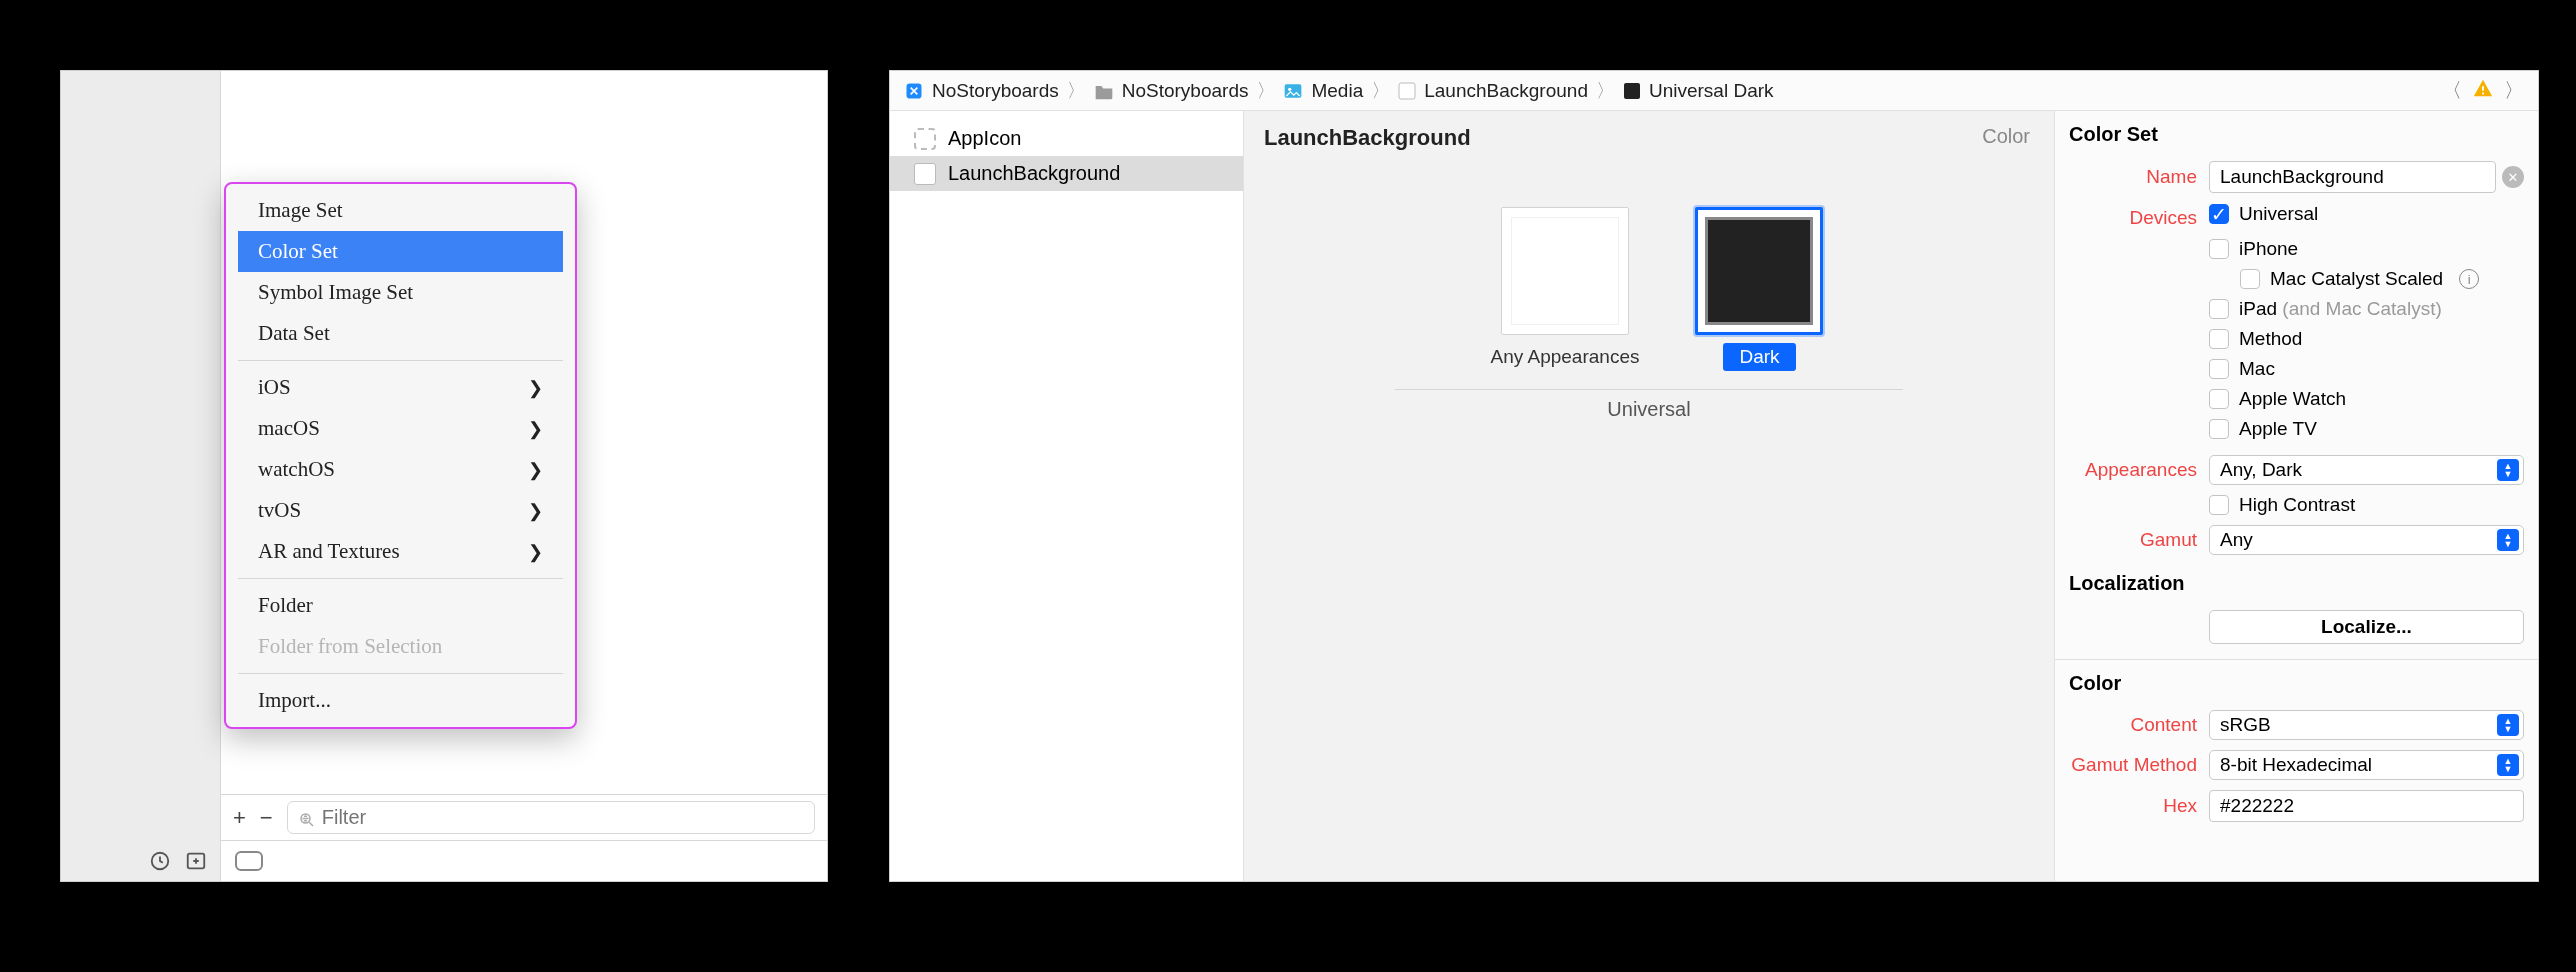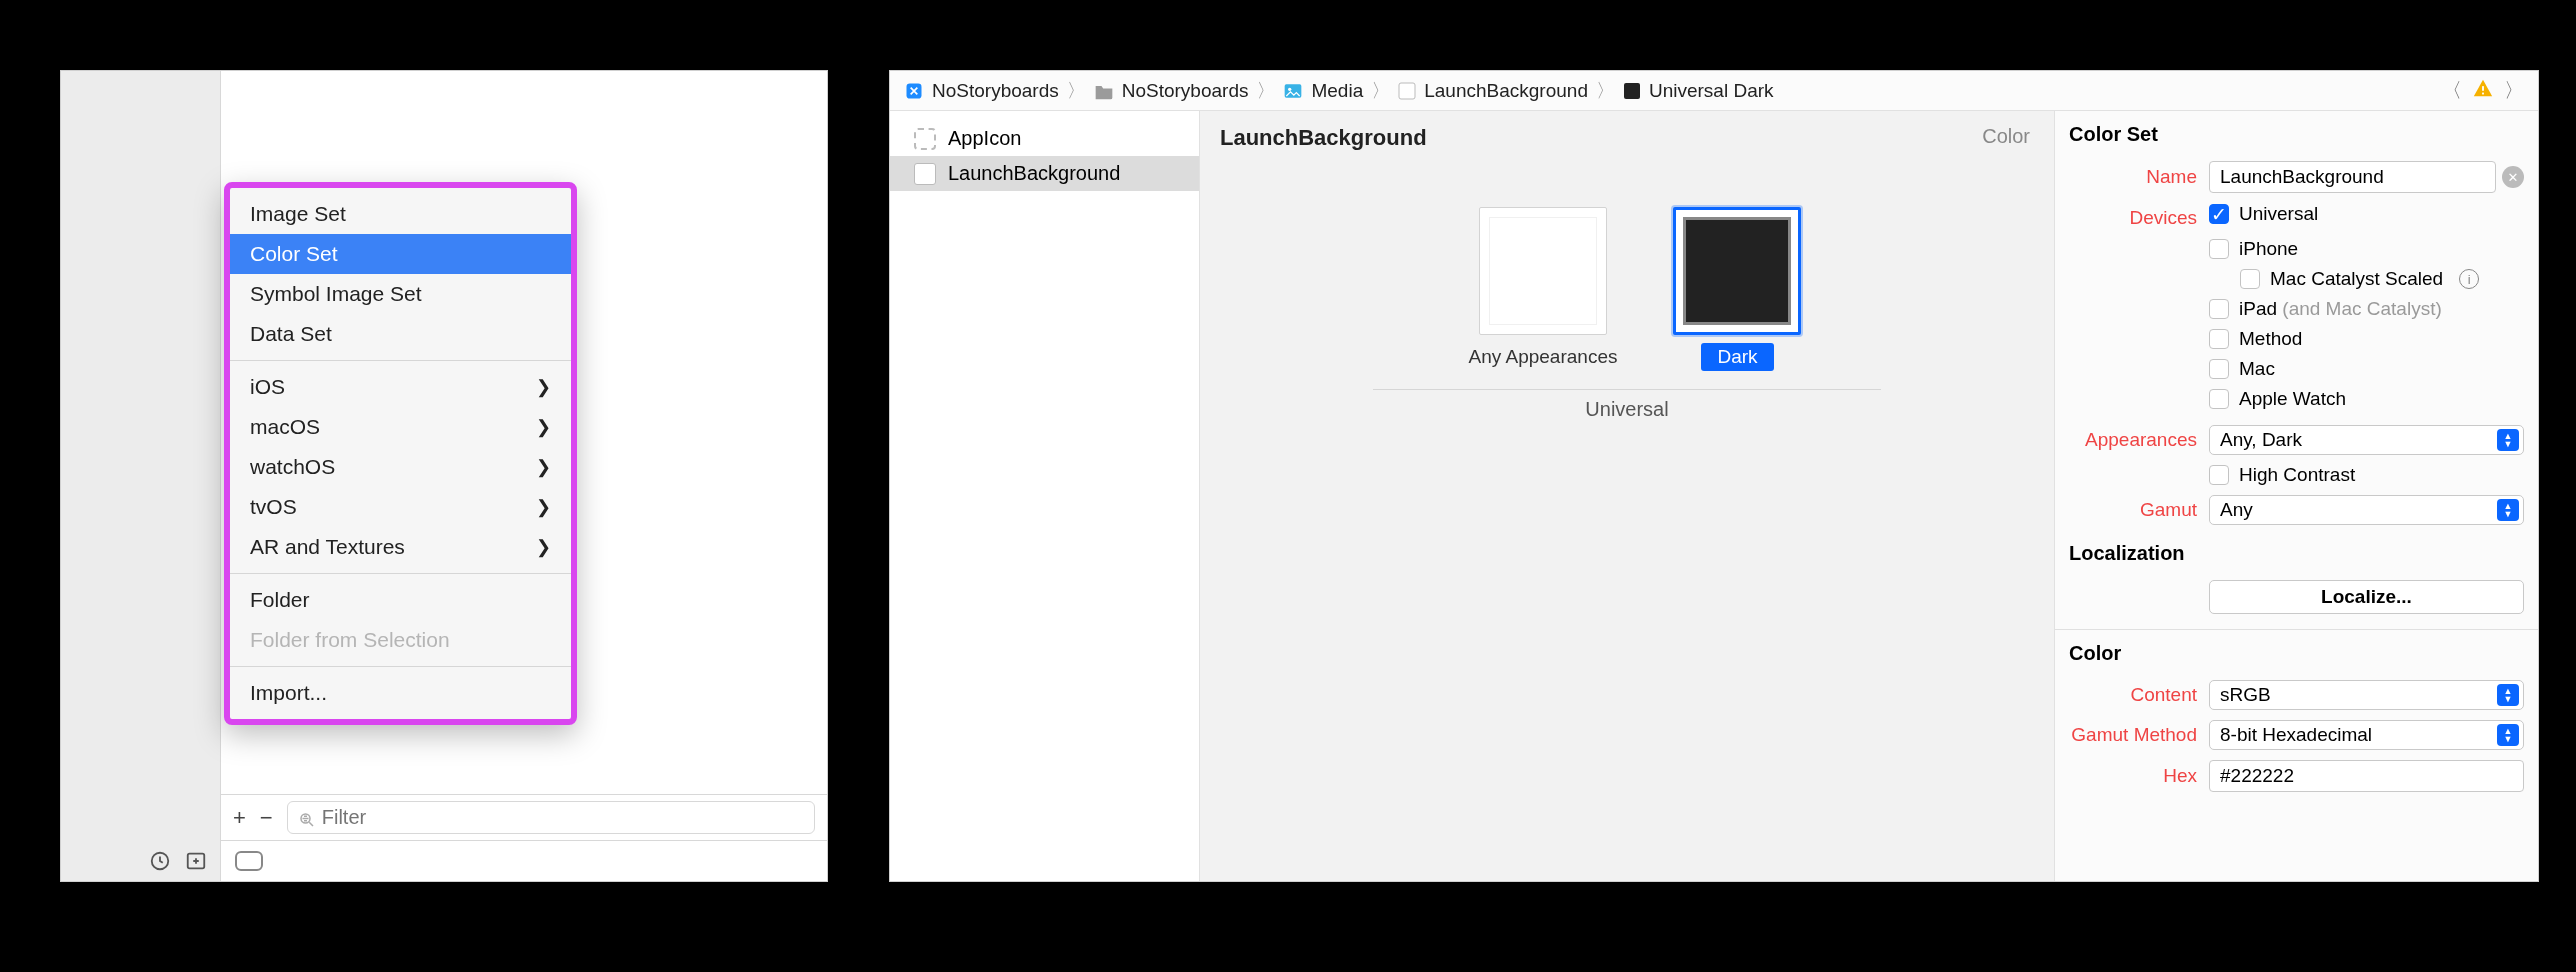--- a/index.html
+++ b/index.html
@@ -84,25 +84,26 @@
       width: 28px; height: 20px; border: 2px solid #888; border-radius: 6px;
     }
 
     
     .context-menu {
       position: absolute;
       left: 224px;
       top: 182px;
       width: 353px;
       background: #f6f6f6;
-      border: 6px solid #d946ef;
+      border: 2px solid #d946ef;
       border-radius: 8px;
       box-shadow: 0 10px 30px rgba(0,0,0,.25);
-      padding: 6px 0;
+      padding: 6px 12px;
       font-size: 21px;
+      font-family: Liberation Serif, serif;
     }
     .cm-item {
       padding: 8px 20px;
       display: flex;
       justify-content: space-between;
       align-items: center;
       color: #222;
     }
     .cm-item.selected {
       background: #3b82f6;
@@ -152,21 +153,21 @@
     .warn-tri { width: 22px; height: 22px; }
 
     .right-body {
       flex: 1;
       display: flex;
       overflow: hidden;
     }
 
     
     .asset-list {
-      width: 310px;
+      width: 354px;
       border-right: 1px solid #e1e1e1;
       padding-top: 10px;
       font-size: 20px;
       text-align: center;
     }
     .asset-item {
       display: flex; align-items: center;
       gap: 12px; padding: 6px 24px;
     }
     .asset-item.selected { background: #dcdcdc; }
@@ -545,20 +546,24 @@
           <span>Method</span>
         </div>
       <div class="ins-check-row">
           <span class="ins-check"></span>
           <span>Mac</span>
         </div>
       <div class="ins-check-row">
           <span class="ins-check"></span>
           <span>Apple Watch</span>
         </div>
+      <div class="ins-check-row">
+          <span class="ins-check"></span>
+          <span>Apple TV</span>
+        </div>
 
       <div class="ins-row" style="margin-top:6px;">
         <div class="ins-label">Appearances</div>
         <div class="ins-field">
           <div class="ins-select">
             <span>Any, Dark</span>
             <span class="sel-chevrons">▲<br>▼</span>
           </div>
         </div>
       </div>

